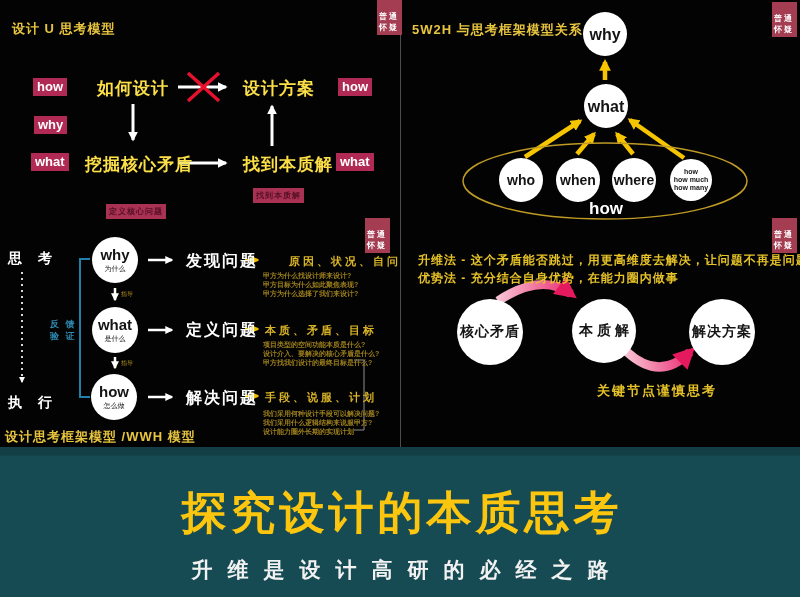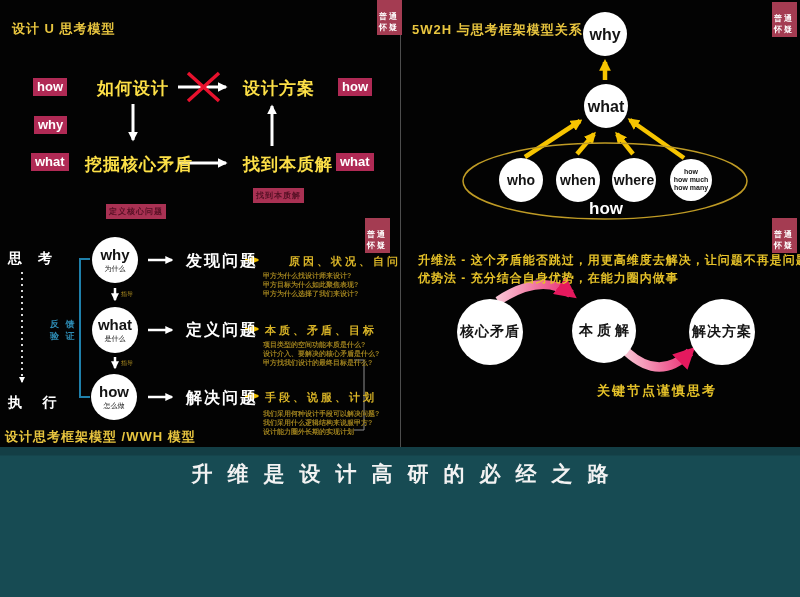--- a/index.html
+++ b/index.html
@@ -103,21 +103,21 @@
 
   <div class="txt bignode" style="left:97px;top:77px;">如何设计</div>
   <div class="txt bignode" style="left:243px;top:77px;">设计方案</div>
   <div class="txt bignode" style="left:85px;top:153px;">挖掘核心矛盾</div>
   <div class="txt bignode" style="left:243px;top:153px;">找到本质解</div>
 
   <div class="pinklbl" style="left:106px;top:204px;">定义核心问题</div>
   <div class="pinklbl" style="left:253px;top:188px;">找到本质解</div>
 
   <div class="txt" style="left:8px;top:250px;color:#fff;font-weight:700;font-size:14px;letter-spacing:6px;">思 考</div>
-  <div class="txt" style="left:8px;top:394px;color:#fff;font-weight:700;font-size:14px;letter-spacing:6px;font-family:Liberation Mono, monospace;">执 行</div>
+  <div class="txt" style="left:8px;top:394px;color:#fff;font-weight:700;font-size:14px;letter-spacing:6px;">执 行</div>
   <div class="txt" style="left:50px;top:318px;color:#2e8cb4;font-weight:700;font-size:9px;letter-spacing:2px;">反 馈</div>
   <div class="txt" style="left:50px;top:330px;color:#2e8cb4;font-weight:700;font-size:9px;letter-spacing:2px;">验 证</div>
 
   <div class="circ" style="left:92px;top:237px;width:46px;height:46px;">
     <span class="en">why</span>
     <span class="cn">为什么</span>
   </div>
   <div class="circ" style="left:92px;top:307px;width:46px;height:46px;">
     <span class="en">what</span>
     <span class="cn">是什么</span>
@@ -202,16 +202,17 @@
   <div class="stamp" style="left:365px;top:218px;">
     <span>普通</span>
     <span>怀疑</span>
   </div>
   <div class="stamp" style="left:772px;top:218px;">
     <span>普通</span>
     <span>怀疑</span>
   </div>
 
   <div class="banner">
+    <div class="b-title">探究设计的本质思考</div>
     <div class="b-sub">升维是设计高研的必经之路</div>
   </div>
 
 </div>
 
 </body></html>

